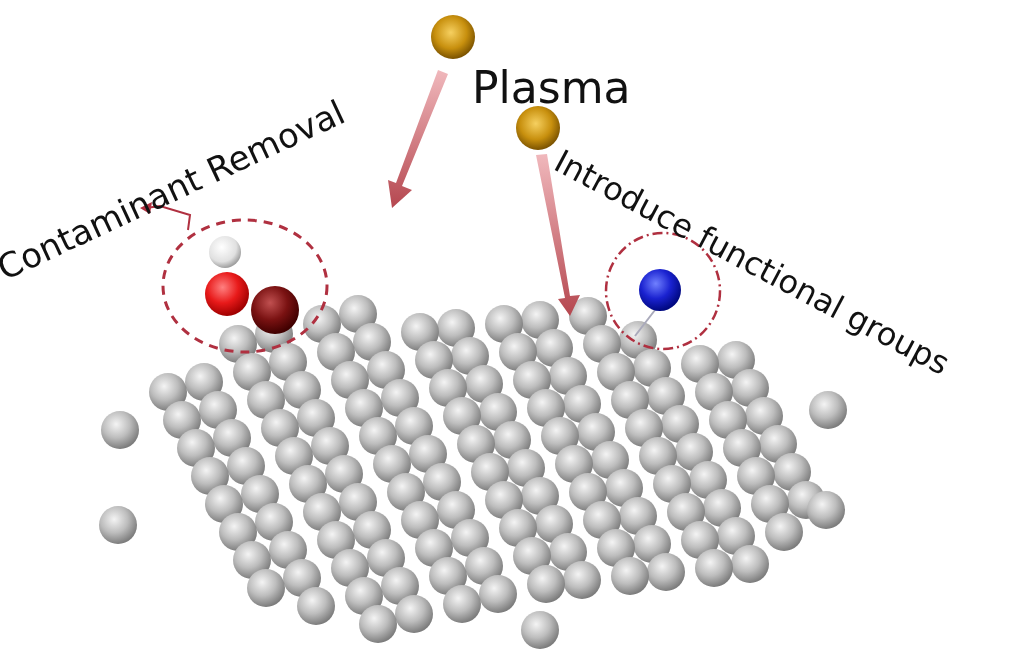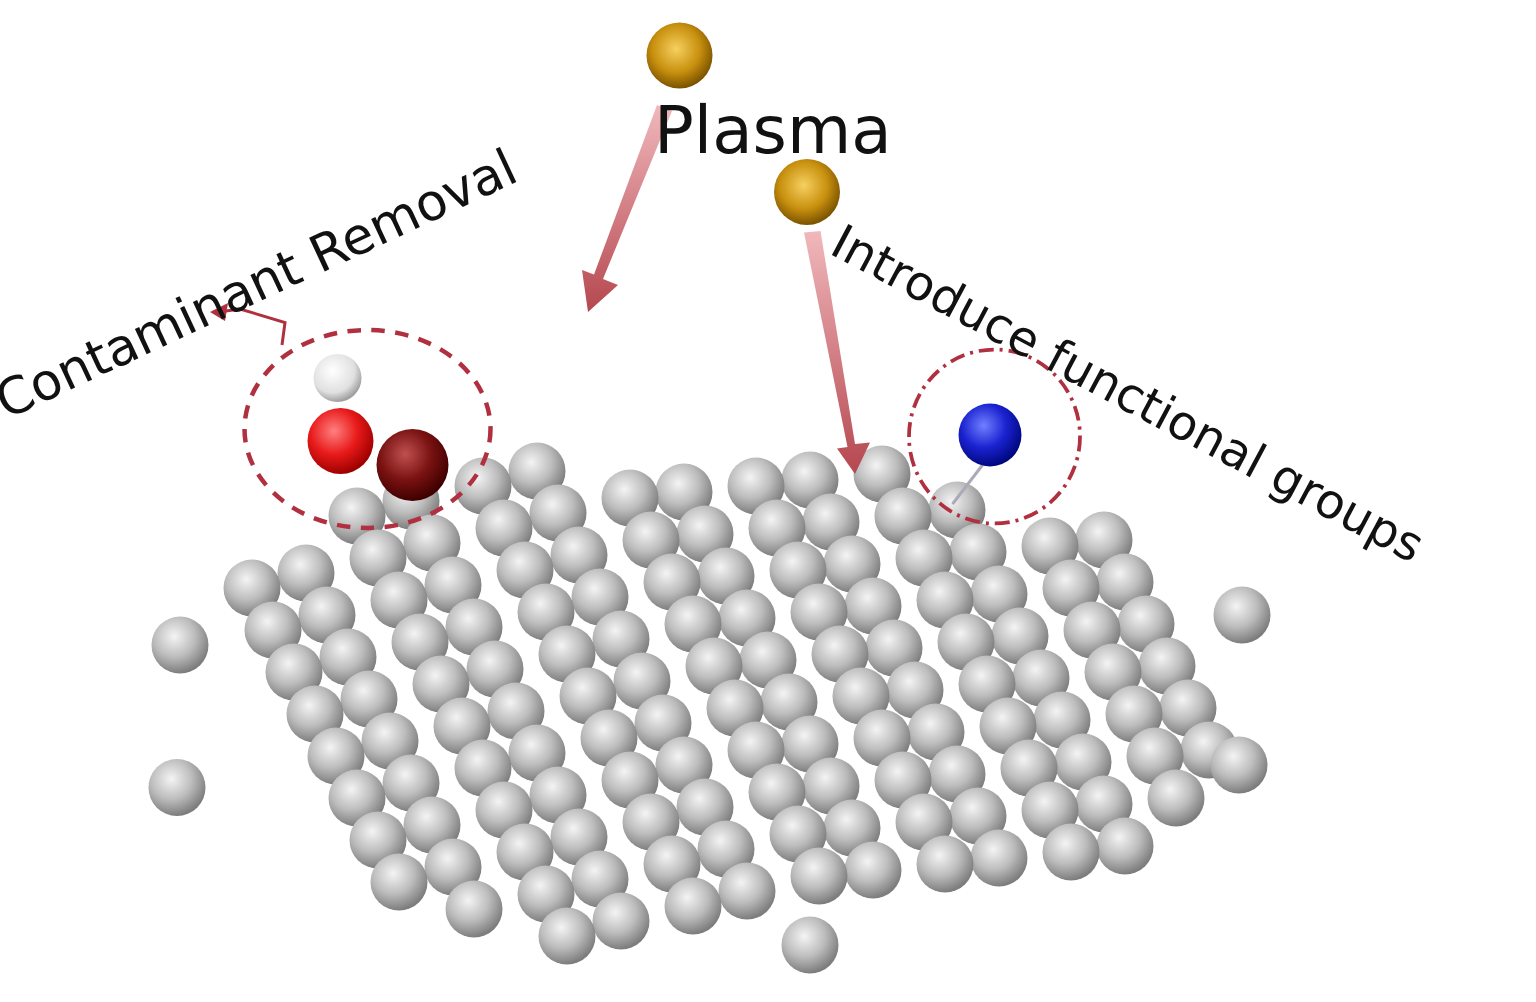--- a/index.html
+++ b/index.html
@@ -1,19 +1,19 @@
 <!DOCTYPE html>
 <html><head>
 <meta charset="utf-8">
 <style>
   html, body { margin:0; padding:0; background:#ffffff; }
   body { width:1024px; height:668px; position:relative; overflow:hidden; font-family:"DejaVu Sans", sans-serif; }
   .canvas { position:absolute; left:0; top:0; width:1024px; height:668px; }
   .label { position:absolute; color:#111; white-space:nowrap; transform-origin:left bottom; }
-  .plasma { left:436px; top:62px; font-size:44px; }
+  .plasma { left:472px; top:62px; font-size:44px; }
   .contam { left:8px; top:248px; font-size:34px; transform:rotate(-25deg); }
   .intro { left:566px; top:142px; font-size:32px; transform:rotate(28deg); transform-origin:left top; }
 </style>
 </head>
 <body>
 
 <svg class="canvas" viewBox="0 0 1024 668" xmlns="http://www.w3.org/2000/svg">
   <defs>
     <radialGradient id="gGray" cx="40%" cy="35%" r="65%">
       <stop offset="0%" stop-color="#f4f4f4"></stop>

